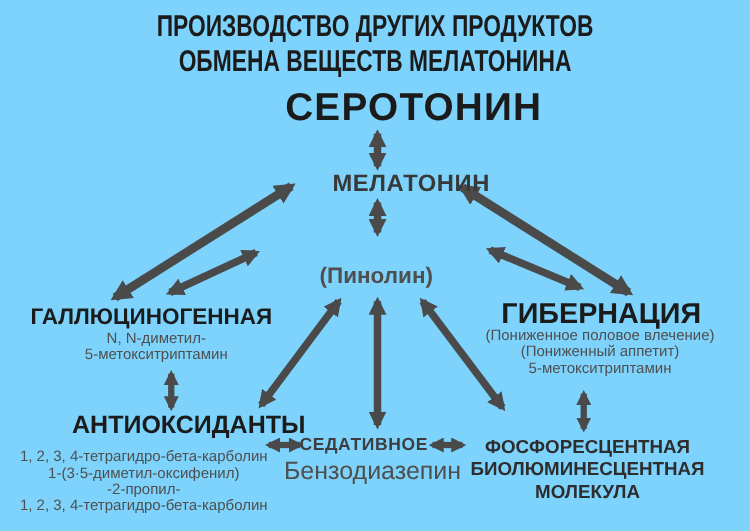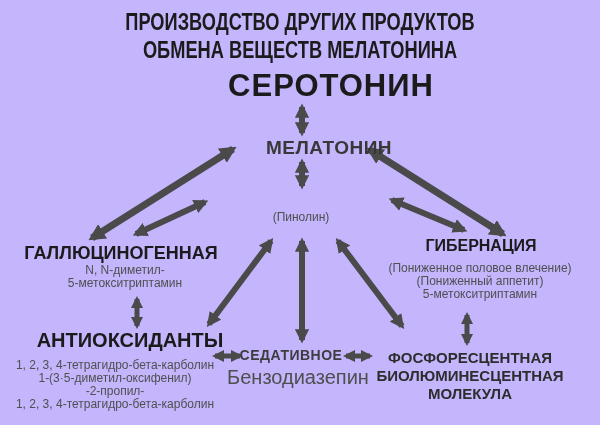--- a/index.html
+++ b/index.html
@@ -1,31 +1,31 @@
 <!DOCTYPE html>
 <html><head>
 <meta charset="utf-8">
 <style>
   html,body{margin:0;padding:0;background:#ffffff;}
   .canvas{
-    position:relative;width:600px;height:425px;background:#c4b5fd;overflow:hidden;
+    position:relative;width:600px;height:425px;background:#7dd3fc;overflow:hidden;
     font-family:"Liberation Sans","DejaVu Sans",sans-serif;
   }
   .arrows{position:absolute;left:0;top:0;width:600px;height:425px;z-index:1;}
   .arrows line{stroke:#4a4a4a;}
   .lbl{position:absolute;transform:translateX(-50%);white-space:nowrap;text-align:center;z-index:2;}
   .title-line{font-size:24px;font-weight:700;color:#1b1b1b;letter-spacing:0;}
   .cond{display:inline-block;transform:scaleX(0.76);transform-origin:center;}
   .serotonin{font-size:31px;font-weight:700;color:#1b1b1b;letter-spacing:1px;}
   .melatonin{font-size:19px;font-weight:700;color:#383838;letter-spacing:.5px;}
   .beta{font-size:20px;font-weight:700;color:#2d2d2d;}
-  .pinoline{font-size:12px;font-weight:400;color:#4f4f4f;}
+  .pinoline{font-size:18px;font-weight:700;color:#4f4f4f;}
   .halluc{font-size:18px;font-weight:700;color:#1b1b1b;}
-  .hibern{font-size:16px;font-weight:700;color:#1b1b1b;}
-  .antiox{font-size:20px;font-weight:700;color:#1b1b1b;}
+  .hibern{font-size:23px;font-weight:700;color:#1b1b1b;}
+  .antiox{font-size:20px;font-weight:700;color:#1b1b1b;margin-left:21px;}
   .sedative{font-size:14px;font-weight:700;color:#3d3d3d;letter-spacing:.5px;}
   .benzo{font-size:20px;font-weight:400;color:#4f4f4f;}
   .phos{font-size:15px;font-weight:700;color:#2d2d2d;line-height:18px;}
   .phos span{display:block;}
   .sub{font-size:12px;font-weight:400;color:#4f4f4f;line-height:13px;}
   .sub span{display:block;}
 </style>
 </head>
 <body>
 

